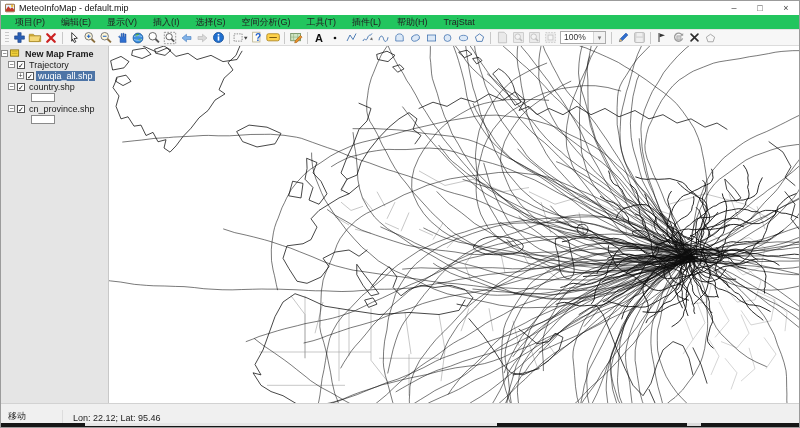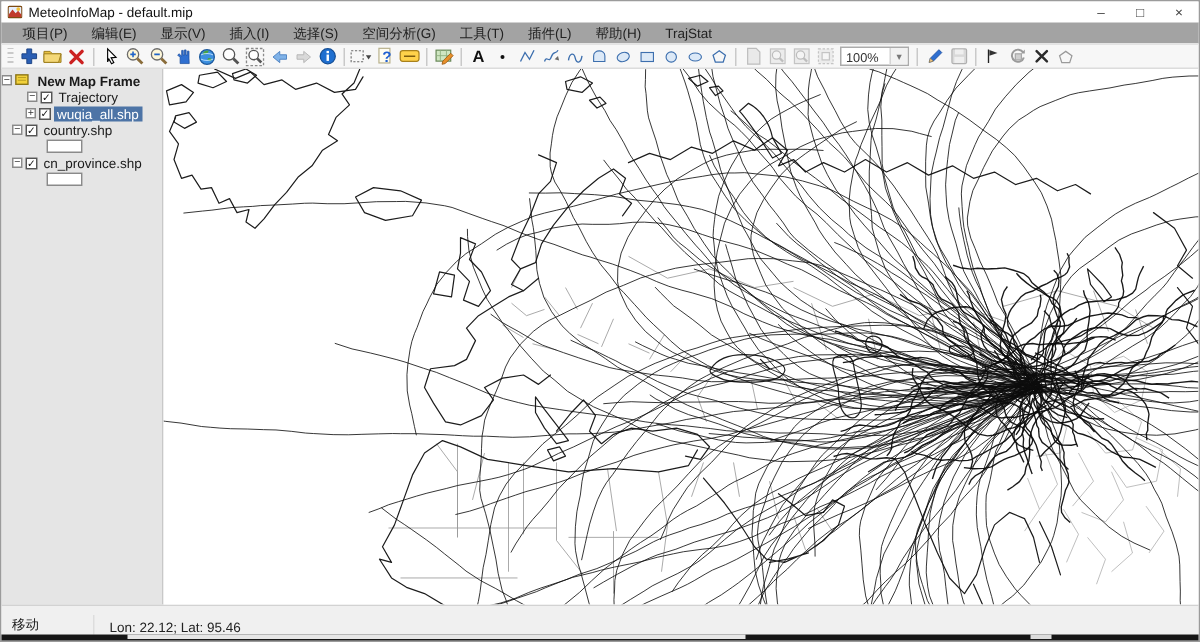--- a/index.html
+++ b/index.html
@@ -10,35 +10,35 @@
 
   
   #titlebar { height:14px; background:#ffffff; display:flex; align-items:center; flex:0 0 auto; }
   #app-icon { width:10px; height:10px; margin:0 4px 0 4px; flex:0 0 auto; }
   #title-text { font-size:9px; color:#111; }
   #win-controls { margin-left:auto; display:flex; height:100%; }
   .winbtn { width:26px; height:100%; display:flex; align-items:center; justify-content:center;
     color:#444; font-size:9px; cursor:default; }
 
   
-  #menubar { height:14px; background:#a3a3a3; display:flex; align-items:center;
+  #menubar { height:14px; background:#22c55e; display:flex; align-items:center;
     padding-left:6px; gap:0; flex:0 0 auto;text-align:center; }
   .menu-item { padding:0 8px; height:100%; display:flex; align-items:center; color:#222; }
 
   
   #toolbar { height:17px; background:#f7f7f7; border-top:1px solid #e3e3e3;
     border-bottom:1px solid #dcdcdc; display:flex; align-items:center; padding-left:2px; flex:0 0 auto; }
   .tb-sep { width:1px; height:12px; background:#c9c9c9; margin:0 3px; flex:0 0 auto; }
   .tb-grip { width:4px; height:12px; margin:0 2px;
     background:repeating-linear-gradient(180deg,#c9c9c9 0 1px,transparent 1px 3px); flex:0 0 auto; }
   .tbi { width:16px; height:15px; display:flex; align-items:center; justify-content:center; flex:0 0 auto; }
   .tbi svg { display:block; }
   .tbi.txt { font-weight:bold; font-size:11px; color:#111; }
   #zoom-combo { width:46px; height:13px; border:1px solid #ababab; background:#fff;
-    display:flex; align-items:center; margin:16px 2px; flex:0 0 auto; }
+    display:flex; margin:16px 2px; flex:0 0 auto; }
   #zoom-combo .val { flex:1; padding-left:3px; font-size:8.5px; color:#333; }
   #zoom-combo .dd { width:12px; height:100%; border-left:1px solid #d5d5d5; display:flex;
     align-items:center; justify-content:center; color:#777; font-size:7px; background:#f2f2f2; }
 
   
   #main { flex:1 1 auto; display:flex; min-height:0; }
   #sidebar { width:108px; background:#e5e5e5; border-right:1px solid #c8c8c8; padding-top:2px; overflow:hidden; }
   .tree-row { display:flex; align-items:center; height:11px; white-space:nowrap; }
   .tree-row .lbl { padding:0 2px; }
   .tree-row.sel .lbl { background:#4d74a6; color:#fff; }
@@ -352,21 +352,21 @@
     <div id="sidebar">
       <div class="tree-row">
         <span class="expander">−</span>
         <svg class="frame-ico" viewBox="0 0 12 10">
             <rect x="0.5" y="1" width="9" height="7" fill="#f2d13a" stroke="#8a7314"></rect>
             <rect x="2.5" y="2.8" width="9" height="7" fill="#f7e27a" stroke="#8a7314" transform="translate(-1,-1.8)" opacity="0"></rect>
             <path d="M2 3h6M2 5h6" stroke="#b59a20" stroke-width="0.7"></path>
           </svg>
         <span class="lbl bold">New Map Frame</span>
       </div>
-      <div class="tree-row" style="padding-left:17px">
+      <div class="tree-row" style="padding-left:7px">
         <span class="expander">−</span>
         <span class="chk">✓</span>
         <span class="lbl">Trajectory</span>
       </div>
       <div class="tree-row sel" style="padding-left:16px">
         <span class="expander">+</span>
         <span class="chk">✓</span>
         <span class="lbl">wuqia_all.shp</span>
       </div>
       <div class="tree-row" style="padding-left:7px">

